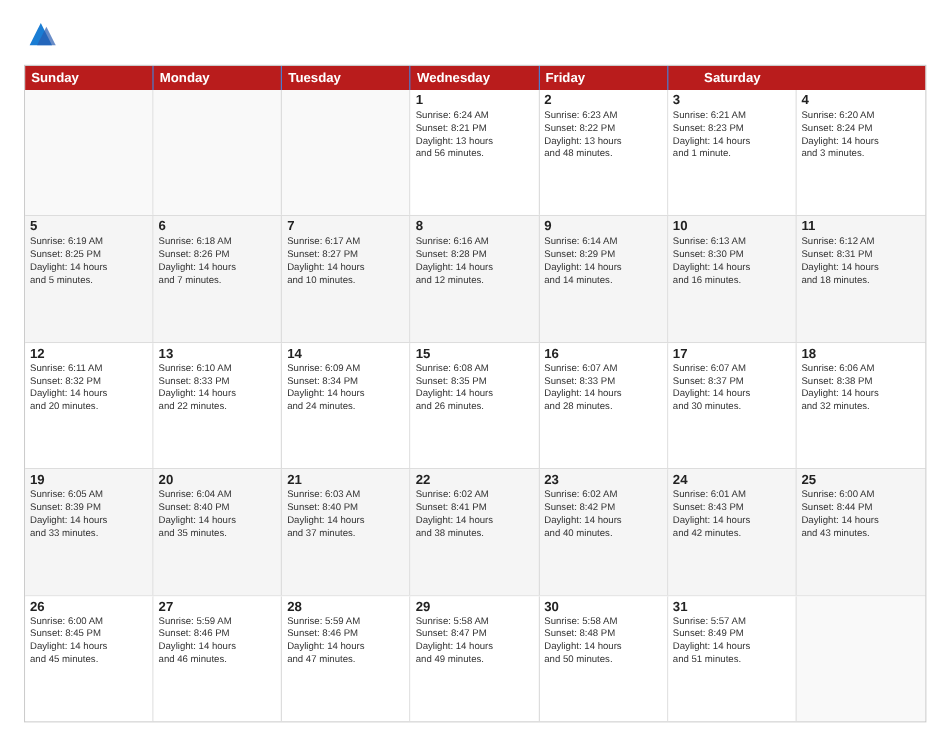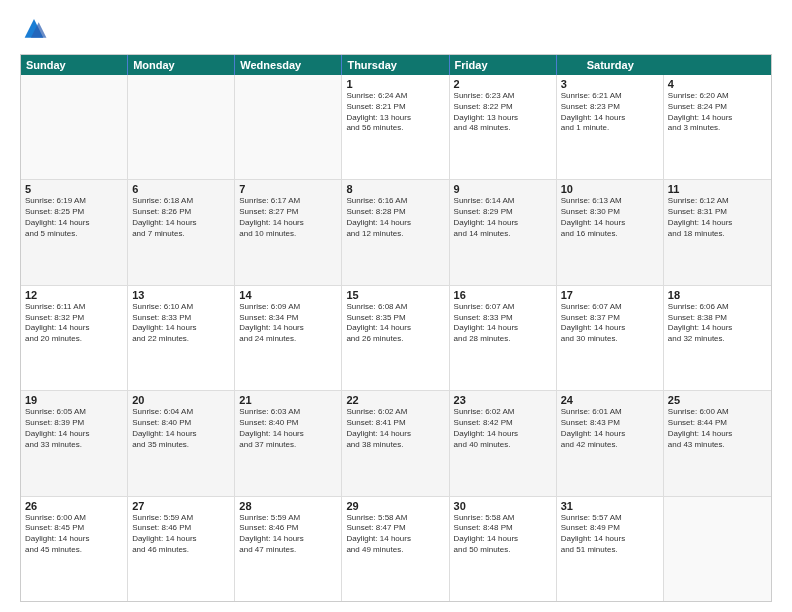--- a/index.html
+++ b/index.html
@@ -55,21 +55,21 @@
     }
     .calendar {
       flex: 1;
       display: flex;
       flex-direction: column;
       border: 1px solid #ccc;
     }
     .cal-header-row {
       display: grid;
       grid-template-columns: repeat(7, 1fr);
-      background: #0f766e;
+      background: #b91c1c;
     }
     .cal-header-cell {
       color: #fff;
       font-size: 11px;
       font-weight: bold;
       padding: 4px 5px;
       border-right: 1px solid #4a7dd0;
       text-align: left;
     }
     .cal-header-cell:last-child { border-right: none; text-align: center; }
@@ -130,22 +130,22 @@
     <div class="title-block">
       <div class="main-title"></div>
       <div class="subtitle"></div>
     </div>
   </div>
 
   <div class="calendar">
     <div class="cal-header-row" id="cal-header">
         <div class="cal-header-cell">Sunday</div>
         <div class="cal-header-cell">Monday</div>
+        <div class="cal-header-cell">Tuesday</div>
         <div class="cal-header-cell">Wednesday</div>
-        <div class="cal-header-cell">Thursday</div>
         <div class="cal-header-cell">Friday</div>
         <div class="cal-header-cell">Saturday</div>
       </div>
     <div class="cal-body" id="cal-body">
         <div class="cal-row">
           <div class="cal-cell empty"></div>
           <div class="cal-cell empty"></div>
           <div class="cal-cell empty"></div>
           <div class="cal-cell">
             <span class="day-num">1</span>

